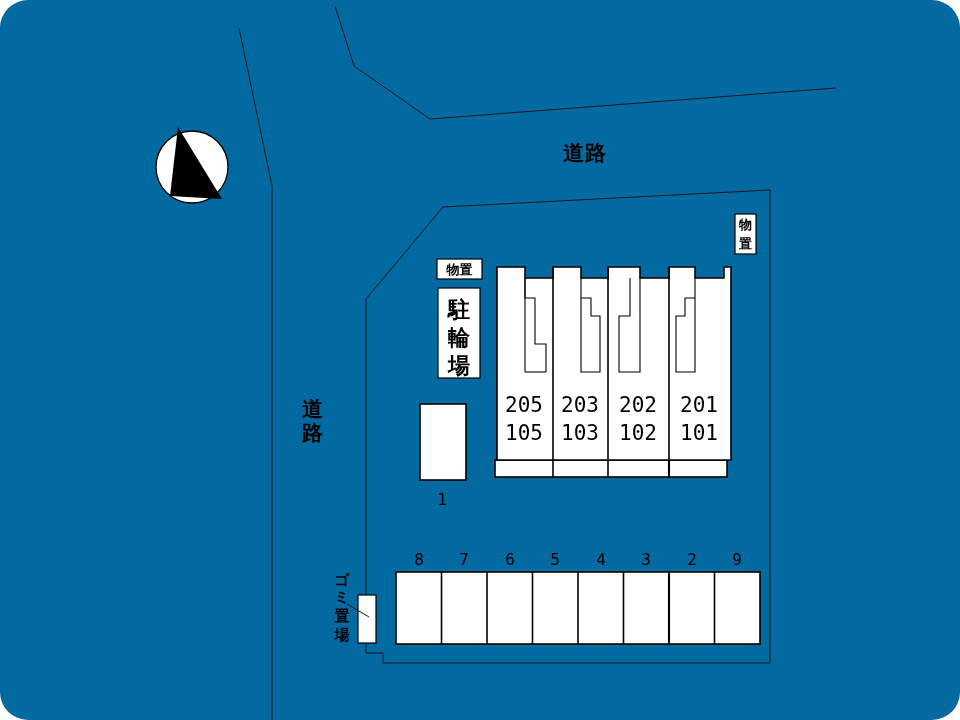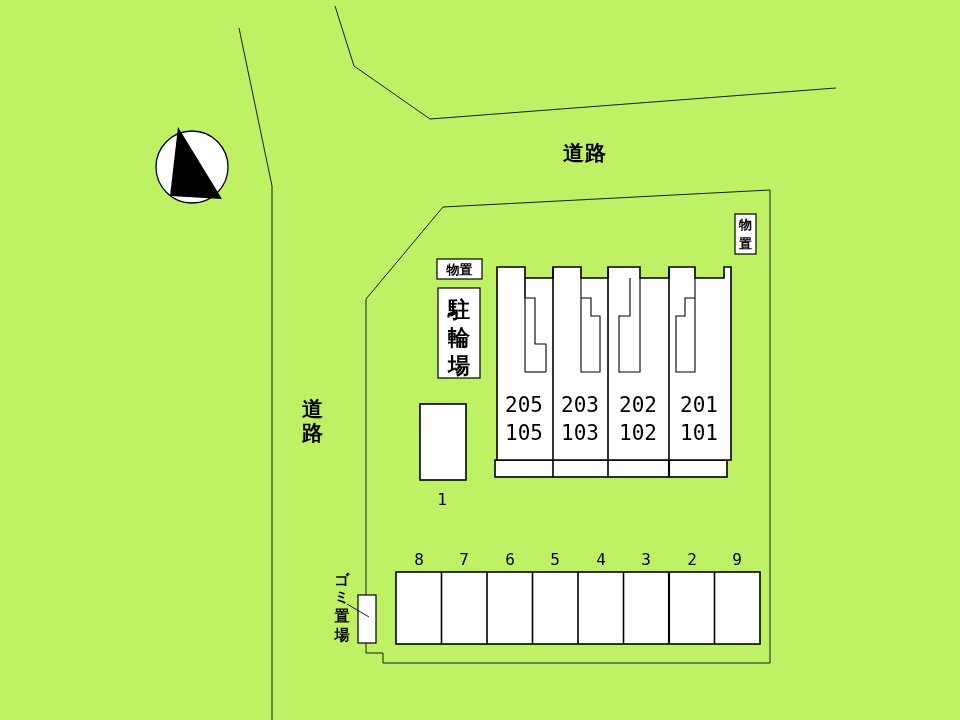--- a/index.html
+++ b/index.html
@@ -10,21 +10,22 @@
   body {
     width: 960px;
     height: 720px;
     font-family: "Liberation Sans", sans-serif;
     overflow: hidden;
   }
   #plan-root {
     position: relative;
     width: 960px;
     height: 720px;
-    background: #bef264;
+    background: #0369a1;
+    border-radius: 28px;
   }
   svg#site-plan {
     display: block;
     width: 960px;
     height: 720px;
   }
   .line {
     fill: none;
     stroke: #000000;
     stroke-width: 1.1;

